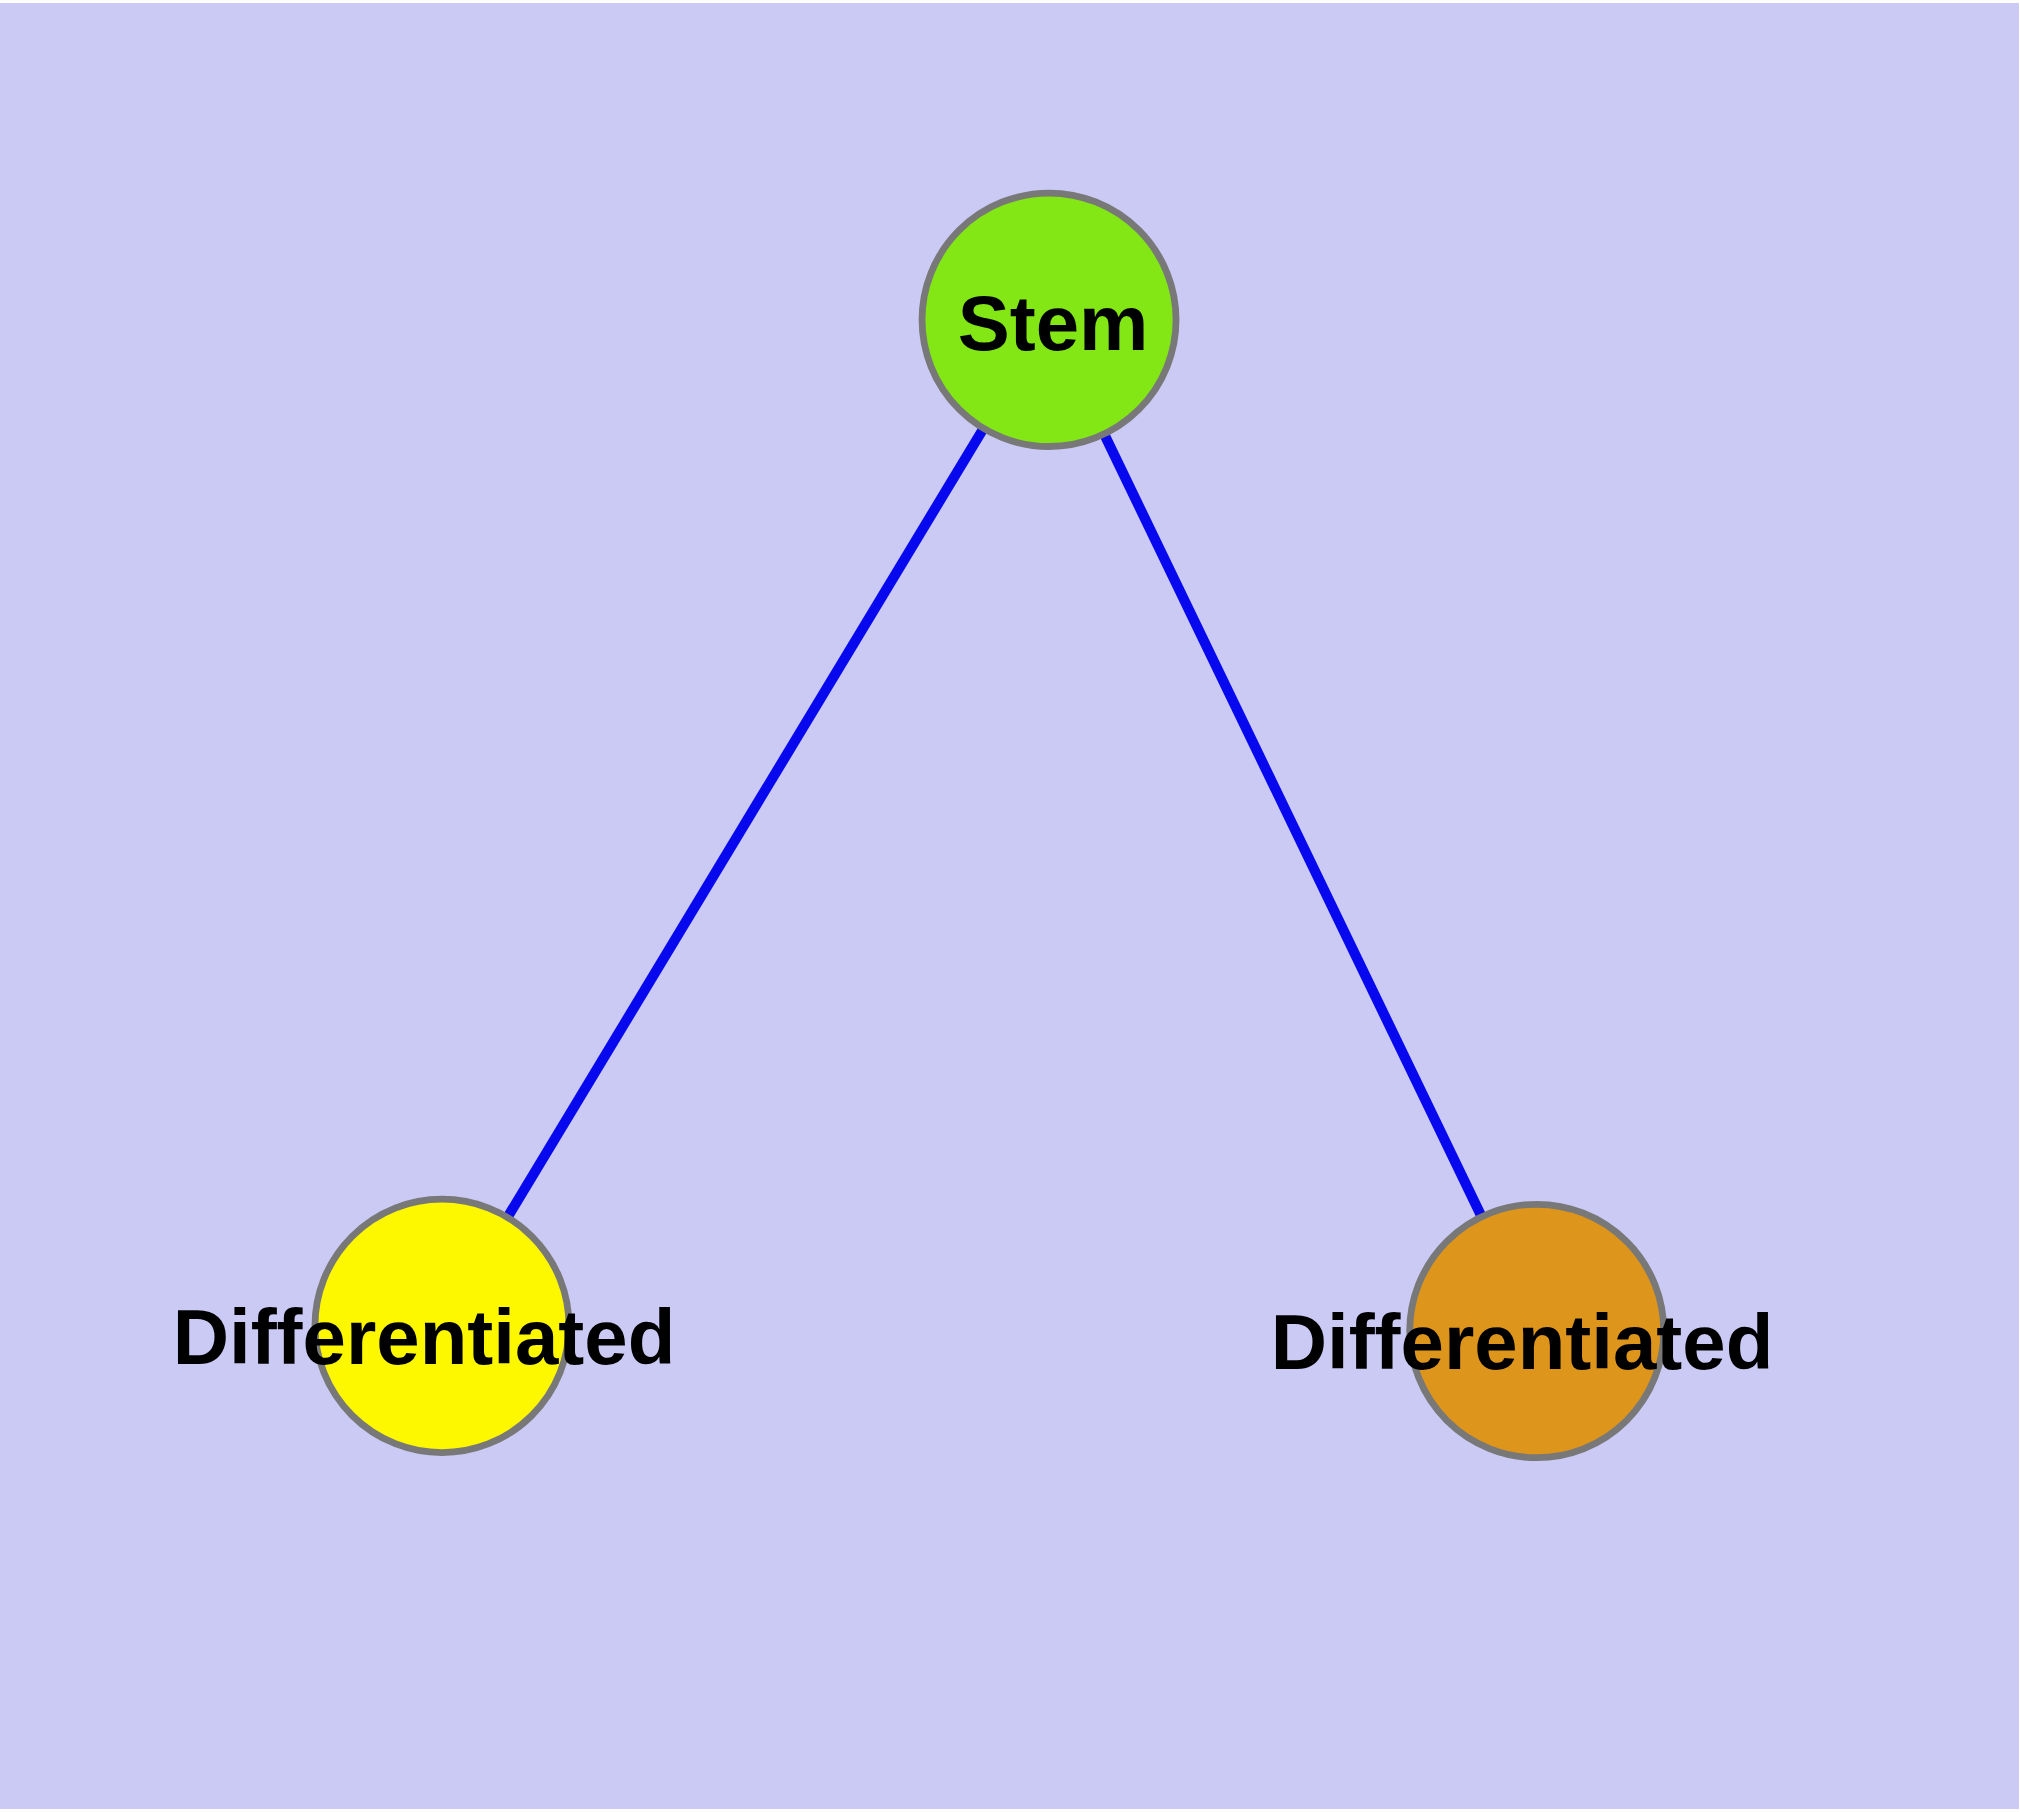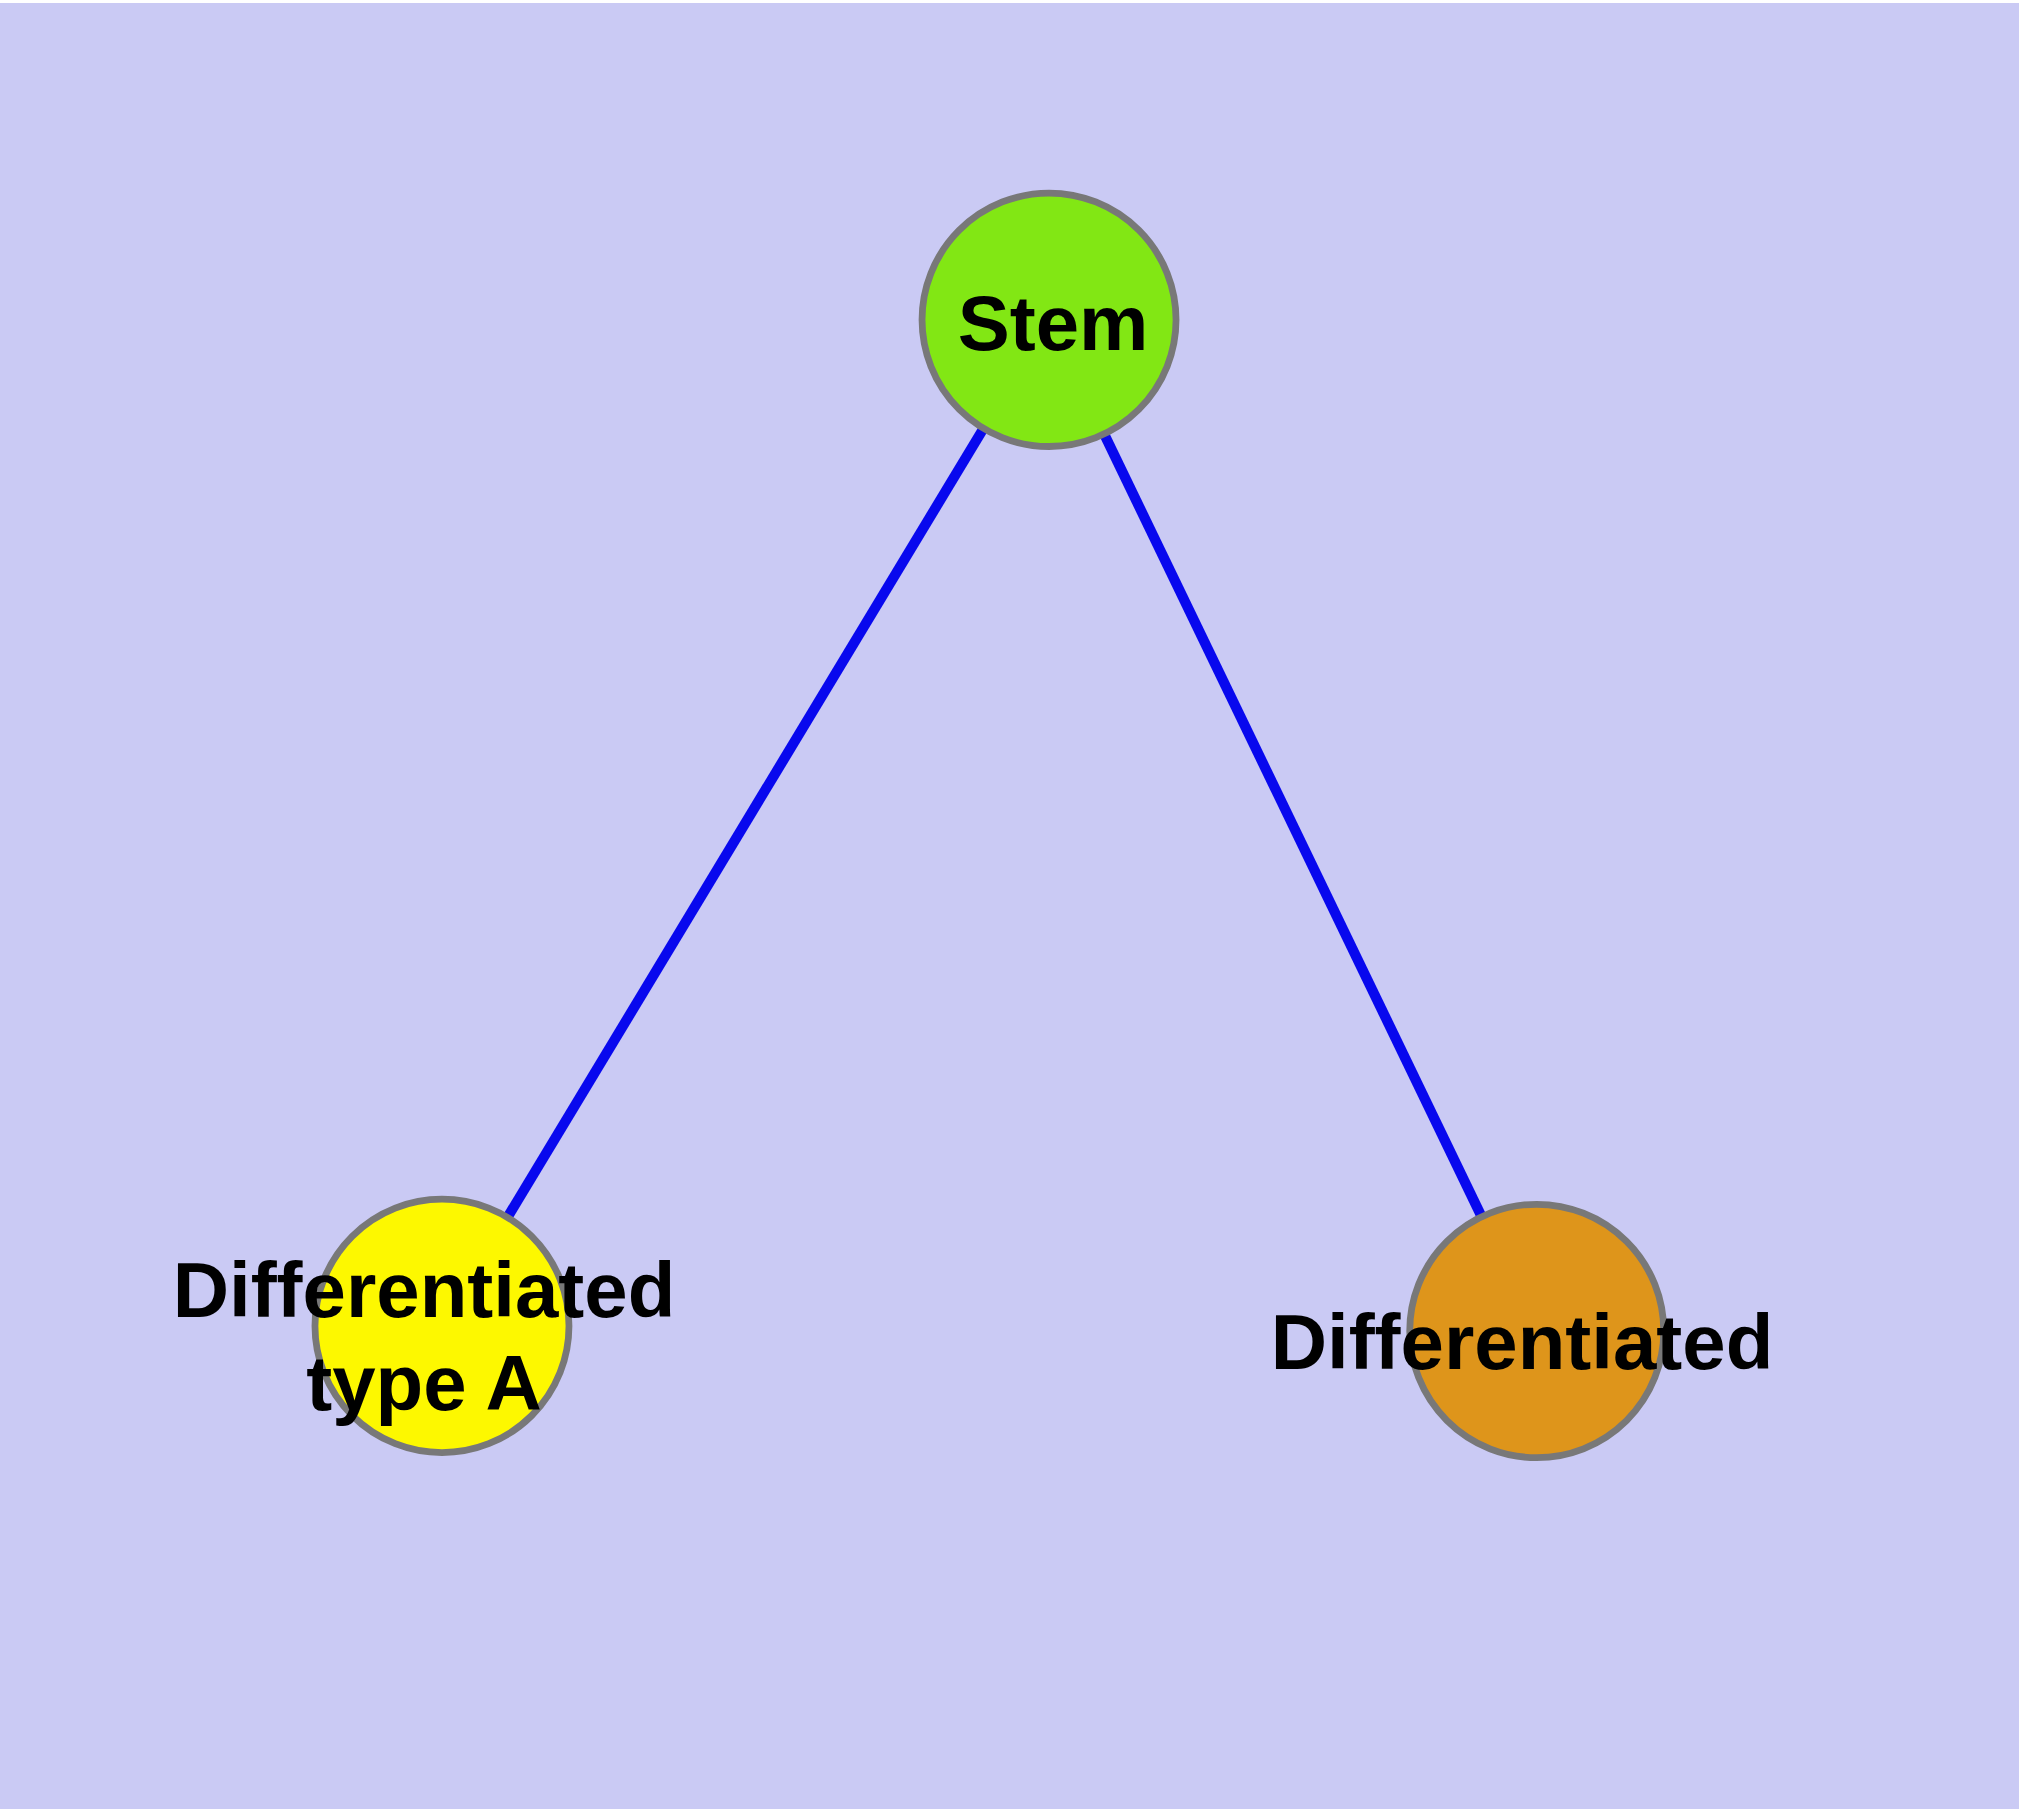--- a/index.html
+++ b/index.html
@@ -60,21 +60,20 @@
           <circle cx="522" cy="1566" r="150" fill="#fdf800" stroke="#787878" stroke-width="8"></circle>
           <circle cx="1815" cy="1572" r="150" fill="#de951b" stroke="#787878" stroke-width="8"></circle>
         </g>
     </svg>
     <div id="labels-layer">
         <div class="node-label" style="left: 1053px; top: 320px;">
           <span class="label-line">Stem</span>
         </div>
         <div class="node-label" style="left: 424px; top: 1334px;">
           <span class="label-line">Differentiated</span>
-          <span class="label-line">type A</span>
         </div>
         <div class="node-label" style="left: 1522px; top: 1339px;">
           <span class="label-line">Differentiated</span>
         </div>
       </div>
   </div>
 </div>
 
 
 </body></html>

